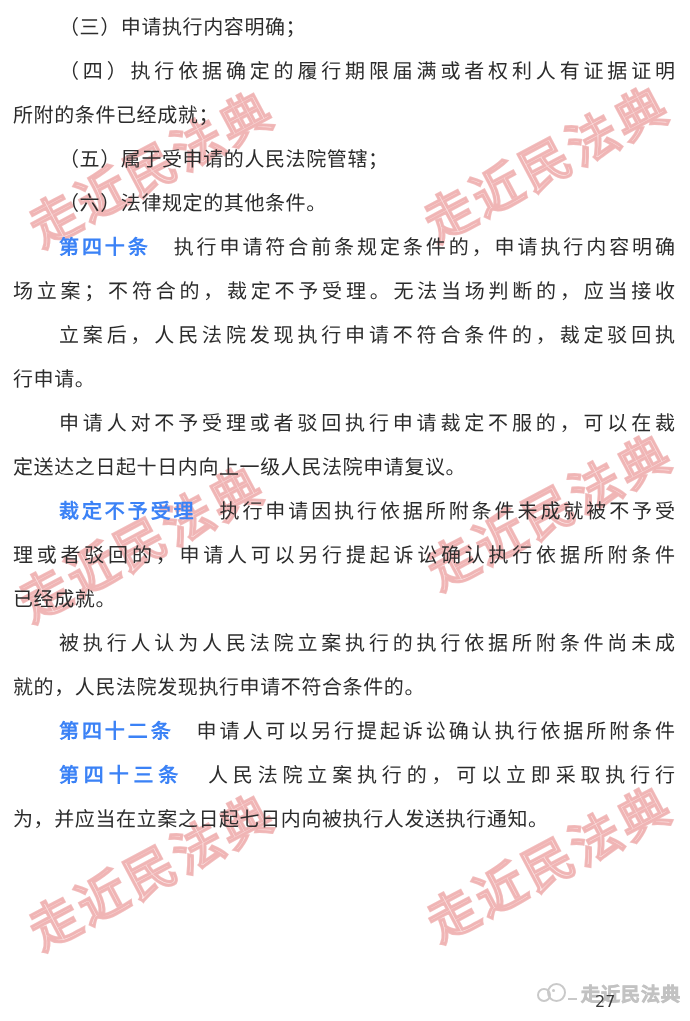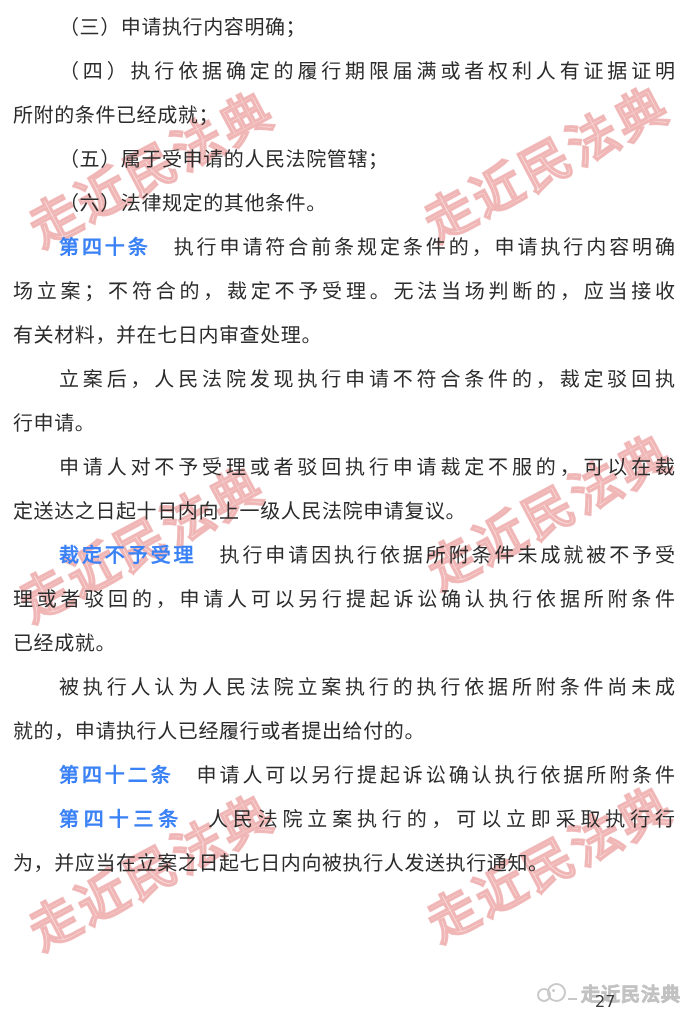--- a/index.html
+++ b/index.html
@@ -105,30 +105,29 @@
     </div>
 
   <div class="text-layer" id="text-layer">
       <div class="line indent"><span class="seg">（三）申请执行内容明确；</span></div>
       <div class="line indent justify"><span class="seg">（四）执行依据确定的履行期限届满或者权利人有证据证明</span></div>
       <div class="line"><span class="seg">所附的条件已经成就；</span></div>
       <div class="line indent"><span class="seg">（五）属于受申请的人民法院管辖；</span></div>
       <div class="line indent"><span class="seg">（六）法律规定的其他条件。</span></div>
       <div class="line indent justify"><span class="seg-bold">第四十条</span><span class="seg">　执行申请符合前条规定条件的，申请执行内容明确</span></div>
       <div class="line justify"><span class="seg">场立案；不符合的，裁定不予受理。无法当场判断的，应当接收</span></div>
-      <div class="line"><span class="seg">有关材料，并在七日内审查处理。</span></div>
       <div class="line indent justify"><span class="seg">立案后，人民法院发现执行申请不符合条件的，裁定驳回执</span></div>
       <div class="line"><span class="seg">行申请。</span></div>
       <div class="line indent justify"><span class="seg">申请人对不予受理或者驳回执行申请裁定不服的，可以在裁</span></div>
       <div class="line"><span class="seg">定送达之日起十日内向上一级人民法院申请复议。</span></div>
       <div class="line indent justify"><span class="seg-bold">裁定不予受理</span><span class="seg">　执行申请因执行依据所附条件未成就被不予受</span></div>
       <div class="line justify"><span class="seg">理或者驳回的，申请人可以另行提起诉讼确认执行依据所附条件</span></div>
       <div class="line"><span class="seg">已经成就。</span></div>
       <div class="line indent justify"><span class="seg">被执行人认为人民法院立案执行的执行依据所附条件尚未成</span></div>
-      <div class="line"><span class="seg">就的，申请执行人已经履行或者提出给付的。</span></div>
+      <div class="line"><span class="seg">就的，人民法院发现执行申请不符合条件的。</span></div>
       <div class="line indent justify"><span class="seg-bold">第四十二条</span><span class="seg">　申请人可以另行提起诉讼确认执行依据所附条件</span></div>
       <div class="line indent justify"><span class="seg-bold">第四十三条</span><span class="seg">　人民法院立案执行的，可以立即采取执行行</span></div>
       <div class="line"><span class="seg">为，并应当在立案之日起七日内向被执行人发送执行通知。</span></div>
     </div>
 
   <div class="footer-logo">
     <span class="logo-icon">
       <span class="logo-circle-small"></span>
       <span class="logo-circle-big"></span>
       <span class="logo-dash"></span>

